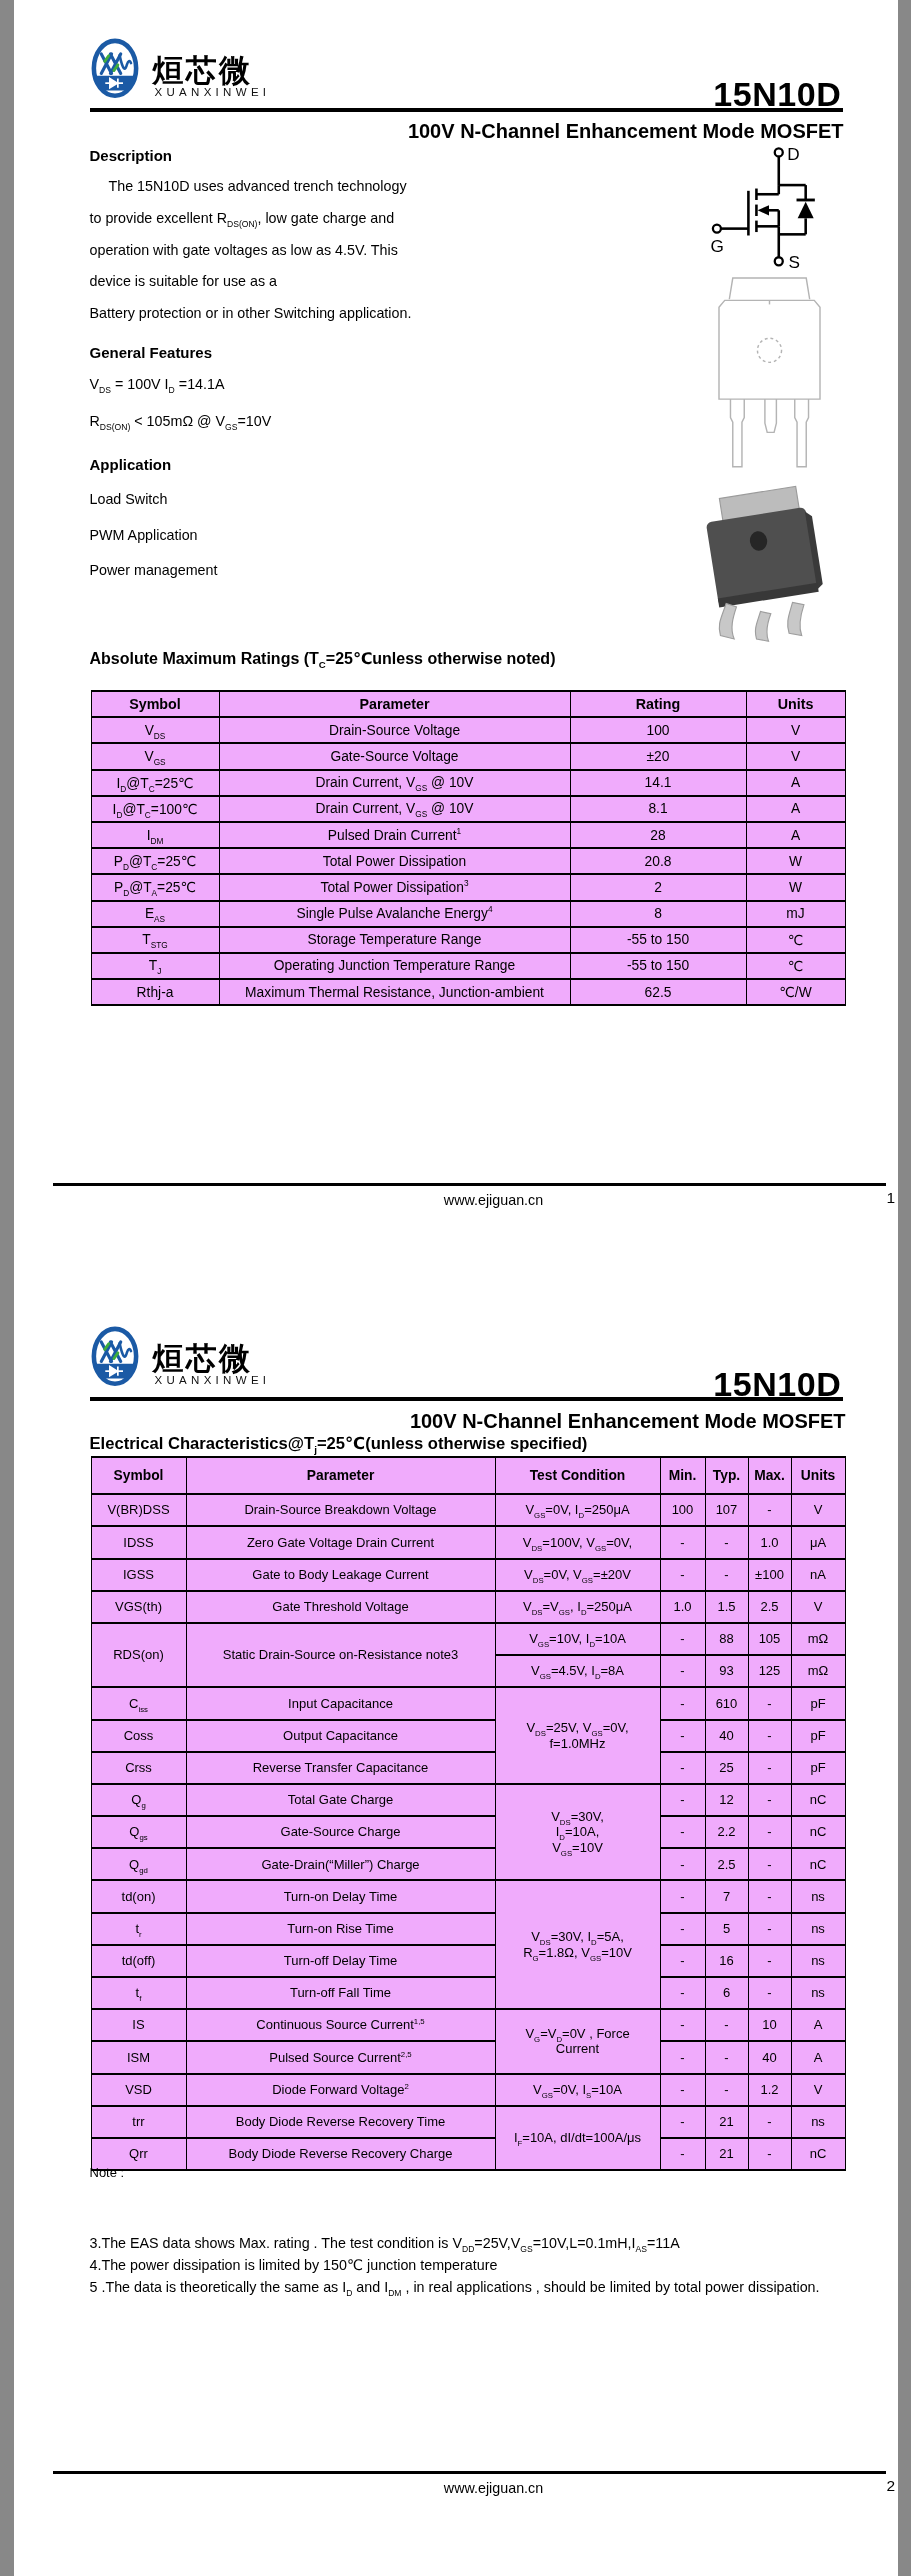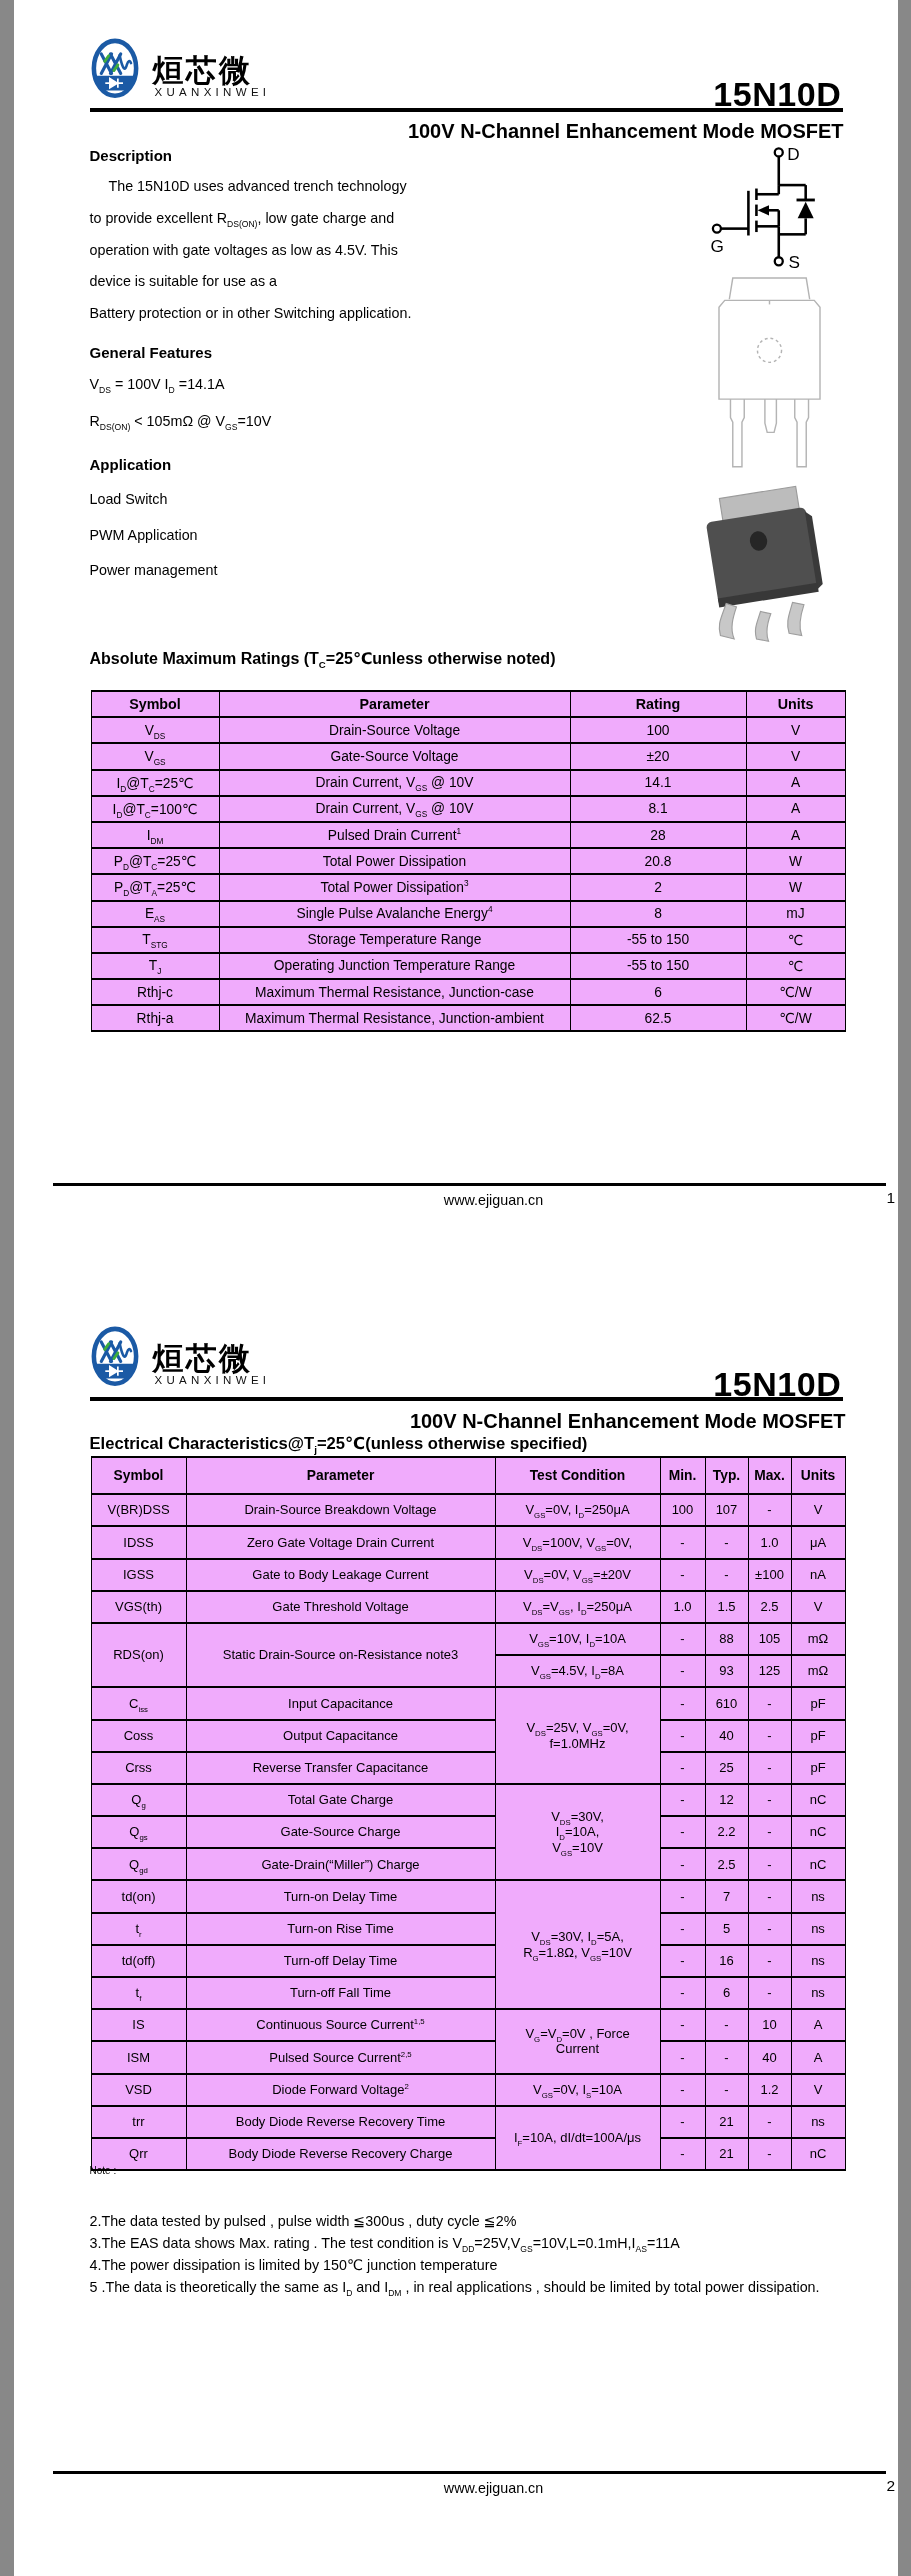--- a/index.html
+++ b/index.html
@@ -210,26 +210,20 @@
               <td>-55 to 150</td>
               <td>℃</td>
             </tr>
             <tr>
               <td>T<sub>J</sub></td>
               <td>Operating Junction Temperature Range</td>
               <td>-55 to 150</td>
               <td>℃</td>
             </tr>
             <tr>
-              <td>Rthj-c</td>
-              <td>Maximum Thermal Resistance, Junction-case</td>
-              <td>6</td>
-              <td>℃/W</td>
-            </tr>
-            <tr>
               <td>Rthj-a</td>
               <td>Maximum Thermal Resistance, Junction-ambient</td>
               <td>62.5</td>
               <td>℃/W</td>
             </tr>
           </tbody>
         </table>
       </div>
 
     <div class="rule" style="left:39px;top:1183px;width:833px;height:3.4px;"></div>
@@ -461,22 +455,21 @@
               <td>Body Diode Reverse Recovery Charge</td>
               <td>-</td>
               <td>21</td>
               <td>-</td>
               <td>nC</td>
             </tr>
           </tbody>
         </table>
       </div>
 
-    <div class="abs" style="left:76px;top:877px;font-size:10px;">Note :</div>
-    <div class="note-line" style="left:76px;top:923px;width:797px;">2.The data tested by pulsed , pulse width ≦300us , duty cycle ≦2%</div>
+    <div class="abs" style="left:76px;top:877px;font-size:13px;">Note :</div>
     <div class="note-line" style="left:76px;top:945px;width:797px;">3.The EAS data shows Max. rating . The test condition is V<sub>DD</sub>=25V,V<sub>GS</sub>=10V,L=0.1mH,I<sub>AS</sub>=11A</div>
     <div class="note-line" style="left:76px;top:967px;width:797px;">4.The power dissipation is limited by 150℃ junction temperature</div>
     <div class="note-line" style="left:76px;top:989px;width:786px;">5 .The data is theoretically the same as I<sub>D</sub> and I<sub>DM</sub> , in real applications , should be limited by total power dissipation.</div>
 
     <div class="rule" style="left:39px;top:1183px;width:833px;height:3.4px;"></div>
     <div class="footer-url" style="left:388px;top:1192px;">www.ejiguan.cn</div>
     <div class="footer-page" style="left:873px;top:1189px;">2</div>
   </section>
 
 </div>

